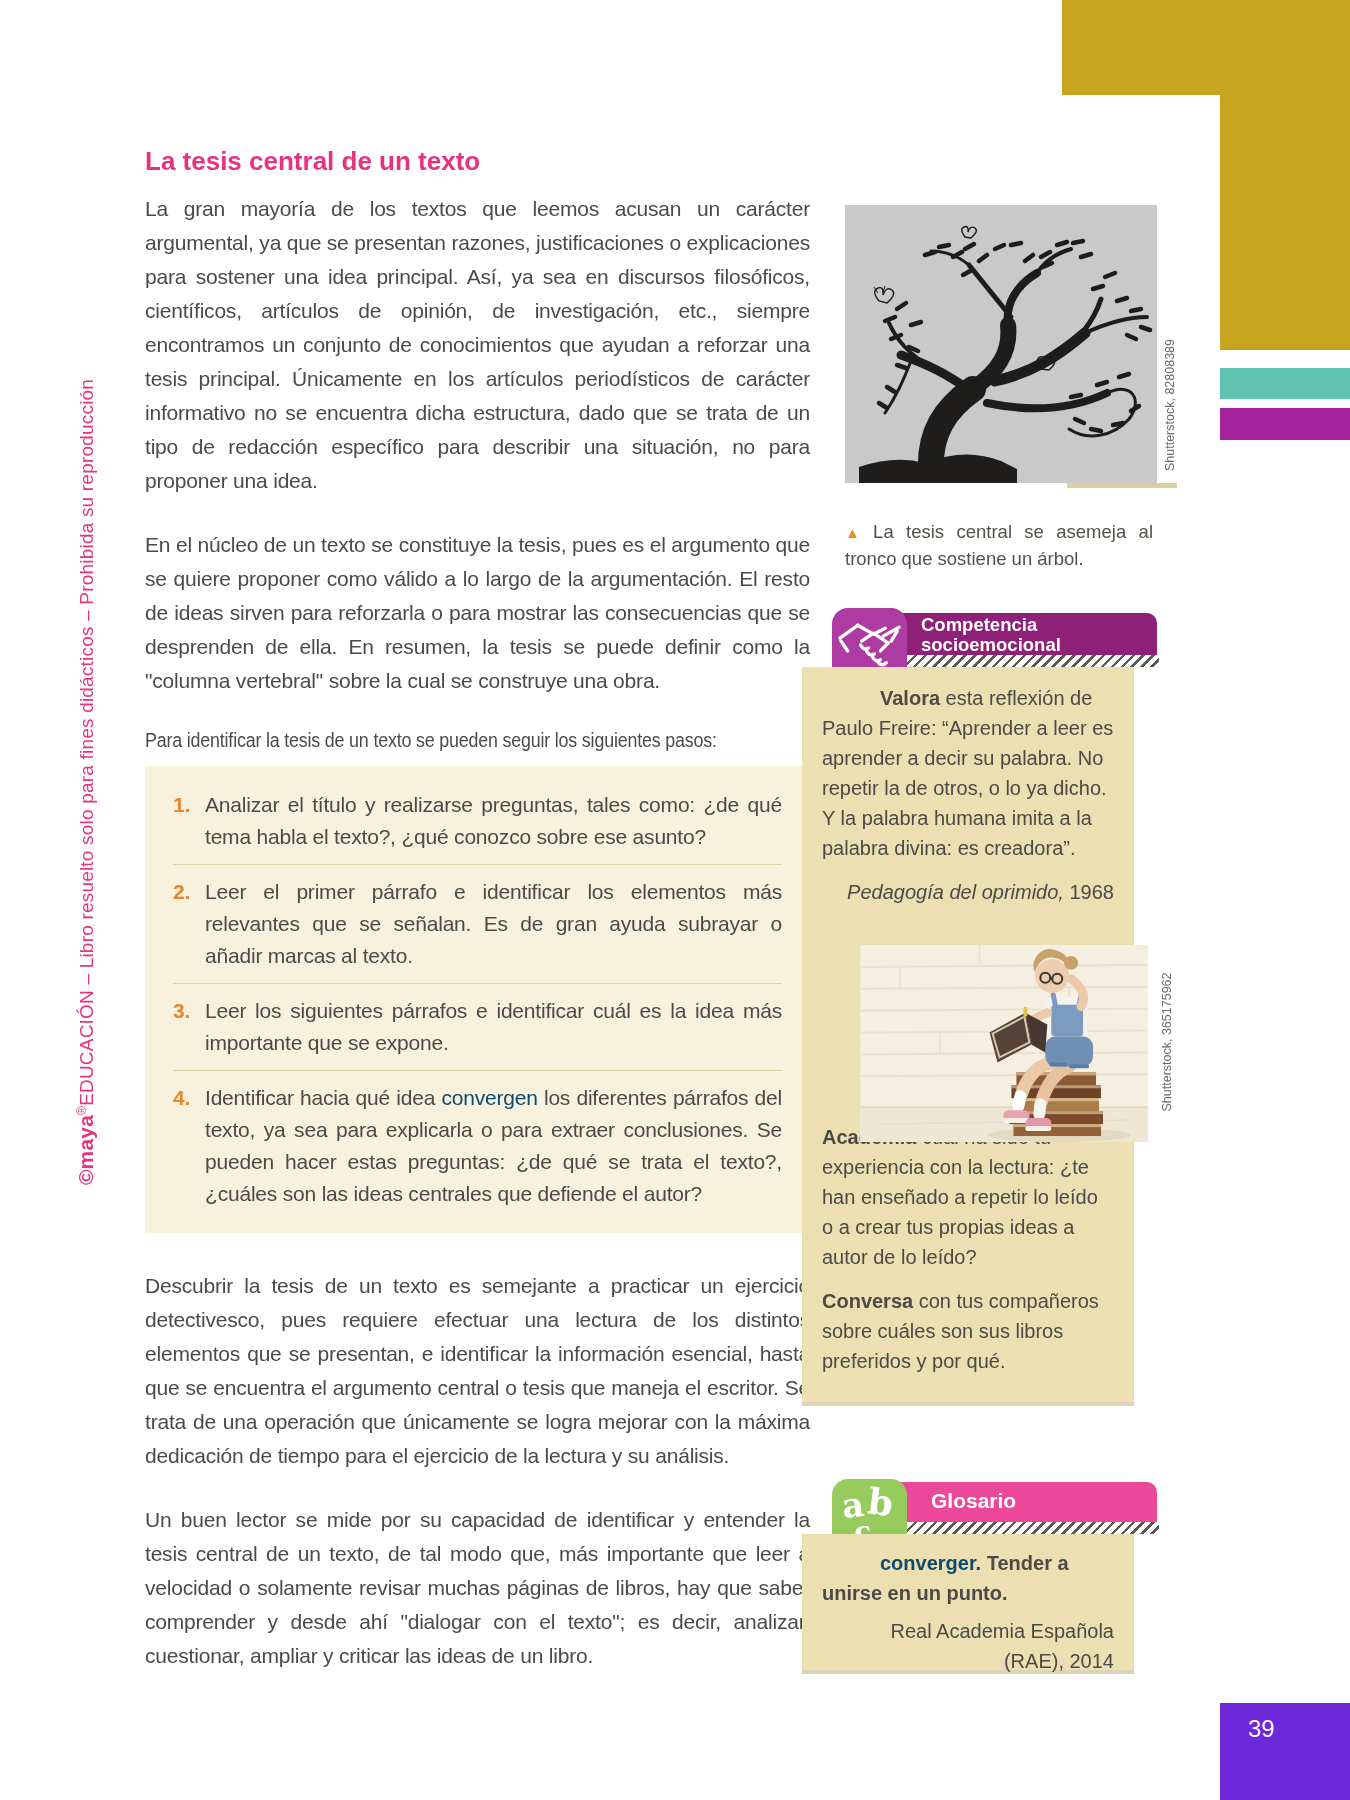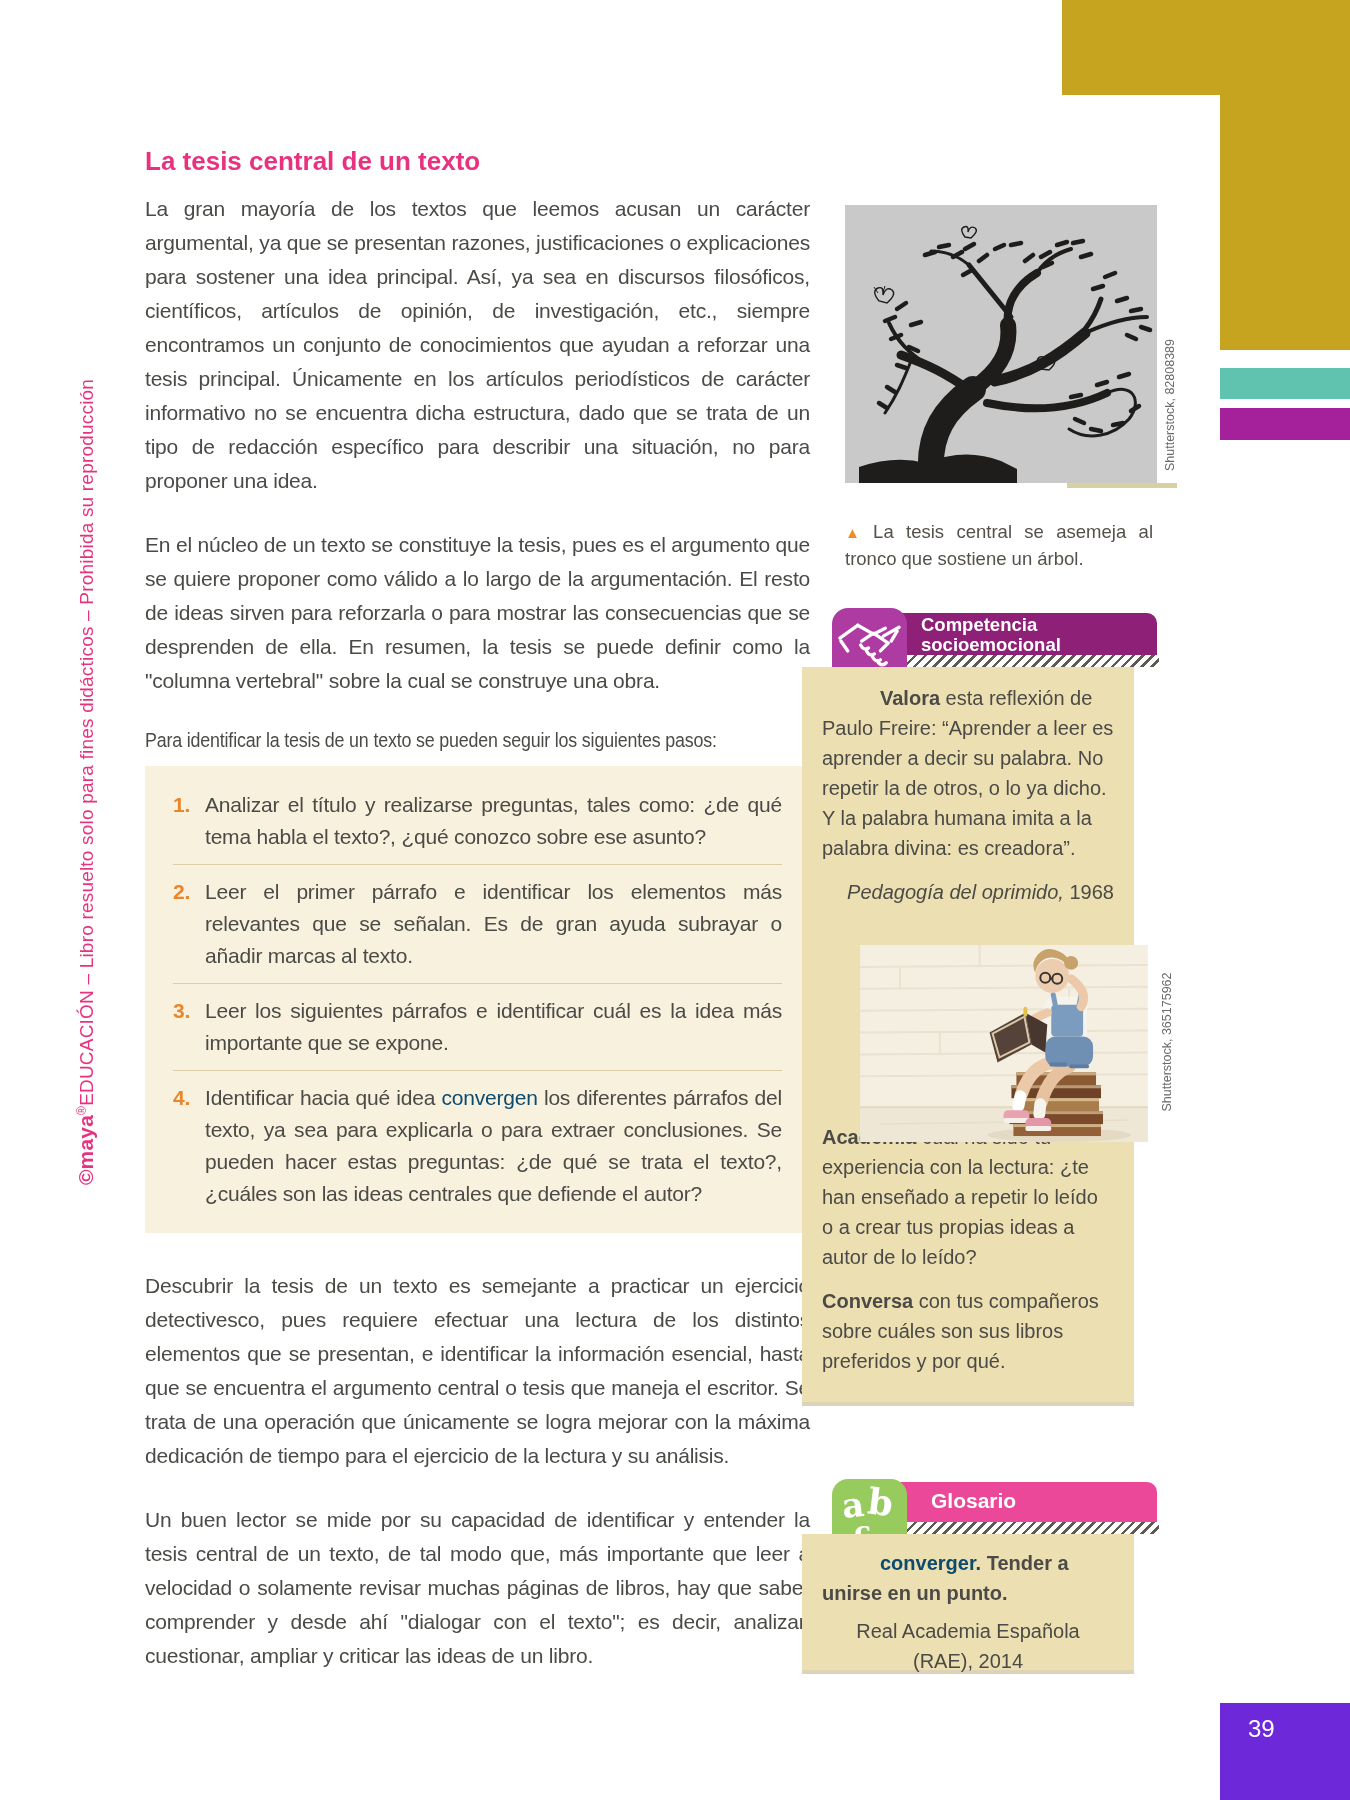--- a/index.html
+++ b/index.html
@@ -288,21 +288,21 @@
     <div>Glosario</div>
   </div>
   <div class="abs hatch glos-hatch"></div>
   <div class="abs icon-tile glos-tile">
     <span class="glos-a">a</span>
     <span class="glos-b">b</span>
     <span class="glos-c">c</span>
   </div>
   <div class="abs feature-body glos-body">
     <p class="indent-first" style="margin-bottom:8px;font-weight:bold;"><span class="green">converger.</span><span> Tender a unirse en un punto.</span></p>
-    <p class="src" style="margin:0;text-align:center;">
+    <p class="src" style="margin:0;">
       <span>Real Academia Española</span><br><span>(RAE), 2014</span>
     </p>
   </div>
 
   <div class="abs pagebox">
     <span>39</span>
   </div>
 
 </div>
 

